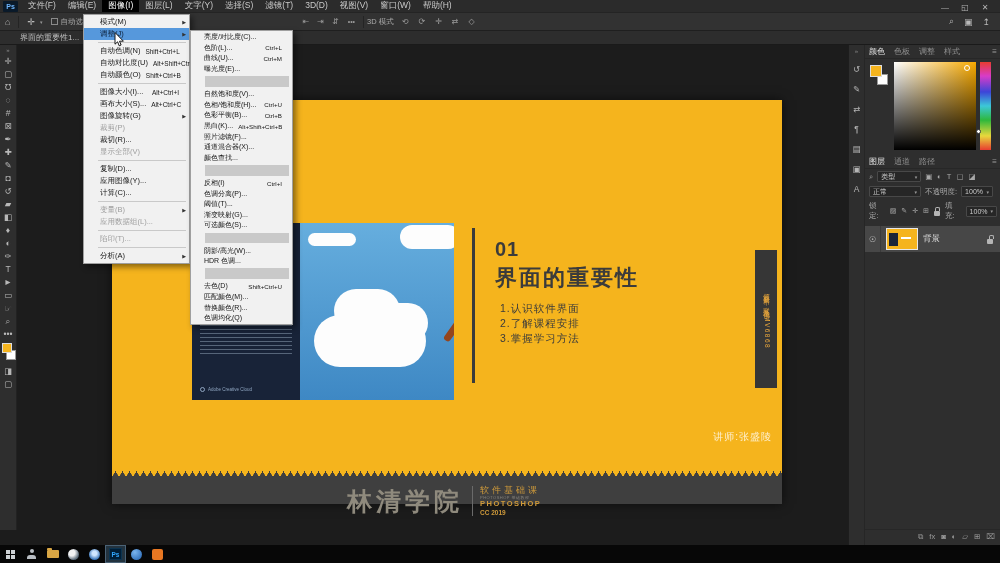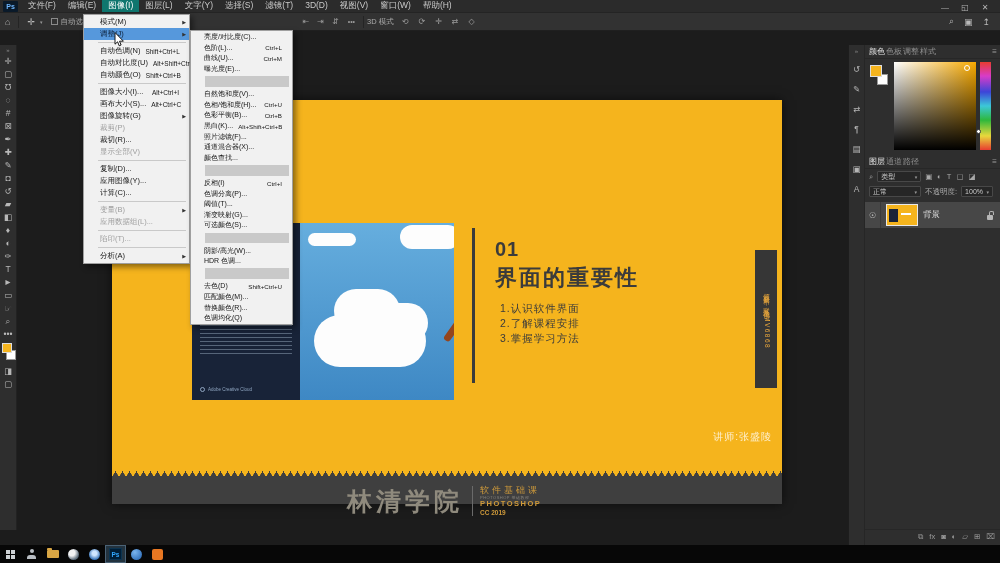--- a/index.html
+++ b/index.html
@@ -8,21 +8,21 @@
     -webkit-font-smoothing:antialiased;}
   .screen *{box-sizing:border-box;}
 
   
   .titlebar{position:absolute;left:0;top:0;width:1000px;height:13px;background:#2b2b2b;
     display:flex;align-items:flex-end;color:#c9c9c9;font-size:8.5px;border-bottom:1px solid #242424;}
   .ps-logo{width:15px;height:11px;margin:0 4px 0 3px;background:#0a1a2a;color:#6fb7ff;
     font-size:7px;font-weight:bold;display:flex;align-items:center;justify-content:center;border-radius:1px;}
   .menubar{display:flex;height:13px;align-items:center;}
   .menu-title{padding:0 6px;height:13px;line-height:13px;cursor:default;}
-  .menu-title.active{background:#0f766e;color:#fff;}
+  .menu-title.active{background:#000000;color:#fff;}
   .win-controls{margin-left:auto;display:flex;gap:6px;padding-right:8px;color:#b5b5b5;font-size:8px;}
   .win-controls span{width:14px;text-align:center;}
 
   
   .optionsbar{position:absolute;left:0;top:13px;width:1000px;height:18px;background:#323232;
     border-bottom:1px solid #1f1f1f;display:flex;align-items:center;color:#b9b9b9;font-size:9px;}
   .ob-icon{padding:0 5px;}
   .ob-sep{width:1px;height:12px;background:#242424;margin:0 3px;}
   .ob-caret{font-size:5px;color:#999;}
   .ob-check{width:7px;height:7px;border:1px solid #8a8a8a;margin:0 3px 0 8px;}
@@ -104,21 +104,21 @@
 
   .cursor{position:absolute;left:114px;top:32px;z-index:60;}
 
   
   .dock{position:absolute;left:848px;top:45px;width:152px;height:500px;background:#2e2e2e;border-left:1px solid #1d1d1d;}
   .dock-strip{position:absolute;left:0;top:0;width:16px;height:100%;border-right:1px solid #262626;
     display:flex;flex-direction:column;align-items:center;color:#b5b5b5;}
   .strip-collapse{font-size:6px;color:#888;margin:3px 0 6px;}
   .dock-strip .dicon{font-size:8.5px;height:20px;line-height:18px;}
   .dock-panels{position:absolute;left:16px;top:0;width:136px;height:100%;}
-  .ptabs{display:flex;align-items:center;height:14px;padding:0 4px;color:#8f8f8f;font-size:8px;gap:1px;border-bottom:1px solid #272727;}
+  .ptabs{display:flex;align-items:center;height:14px;padding:0 4px;color:#8f8f8f;font-size:8px;gap:9px;border-bottom:1px solid #272727;}
   .ptabs .ptab.active{color:#e3e3e3;}
   .pmenu{margin-left:auto;color:#9a9a9a;font-size:8px;}
 
   .color-body{position:relative;height:104px;}
   .mini-swatches{position:absolute;left:5px;top:6px;width:22px;height:22px;}
   .mini-swatches .fg{position:absolute;left:0;top:0;width:12px;height:12px;background:var(--accent,#f5b41d);border:1px solid #ddd;z-index:2;}
   .mini-swatches .bg{position:absolute;left:7px;top:9px;width:11px;height:11px;background:#fff;border:1px solid #999;}
   .color-field{position:absolute;left:29px;top:3px;width:82px;height:88px;
     background:linear-gradient(to bottom,rgba(0,0,0,0),#000),linear-gradient(to right,#fff,#f7a900);}
   .field-marker{position:absolute;left:99px;top:6px;width:6px;height:6px;border:1px solid #fff;border-radius:50%;}
@@ -234,20 +234,23 @@
         <span>⇄</span>
         <span>◇</span>
     </div>
     <div class="ob-right">
       <span>⌕</span>
       <span>▣</span>
       <span>↥</span>
     </div>
   </div>
 
+  <div class="tabrow">
+    <span class="doctab">界面的重要性1...</span>
+  </div>
 
   <div class="toolbar">
     <div class="collapse">»</div>
     <div class="tools">
       <div class="tool">✛</div>
         <div class="tool">▢</div>
         <div class="tool">℧</div>
         <div class="tool">◌</div>
         <div class="tool">#</div>
         <div class="tool">⊠</div>
@@ -387,20 +390,35 @@
           <span class="lbox" style="width:52px">
             <span>正常</span>
             <span class="caret">▾</span>
           </span>
           <span>不透明度:</span>
           <span class="lbox" style="width:32px">
             <span>100%</span>
             <span class="caret">▾</span>
           </span>
         </div>
+        <div class="lrow">
+          <span>锁定:</span>
+          <span class="lock-icons">
+            <span>▨</span>
+              <span>✎</span>
+              <span>✛</span>
+              <span>⊞</span>
+            <span class="lock-css"></span>
+          </span>
+          <span>填充:</span>
+          <span class="lbox" style="width:32px">
+            <span>100%</span>
+            <span class="caret">▾</span>
+          </span>
+        </div>
         <div class="layer-row">
           <span class="eye-cell">☉</span>
           <span class="thumb"></span>
           <span class="layer-name">背景</span>
           <span class="lock-css layer-lock"></span>
         </div>
         <div class="dock-footer">
           <span>⧉</span>
             <span>fx</span>
             <span>◙</span>

